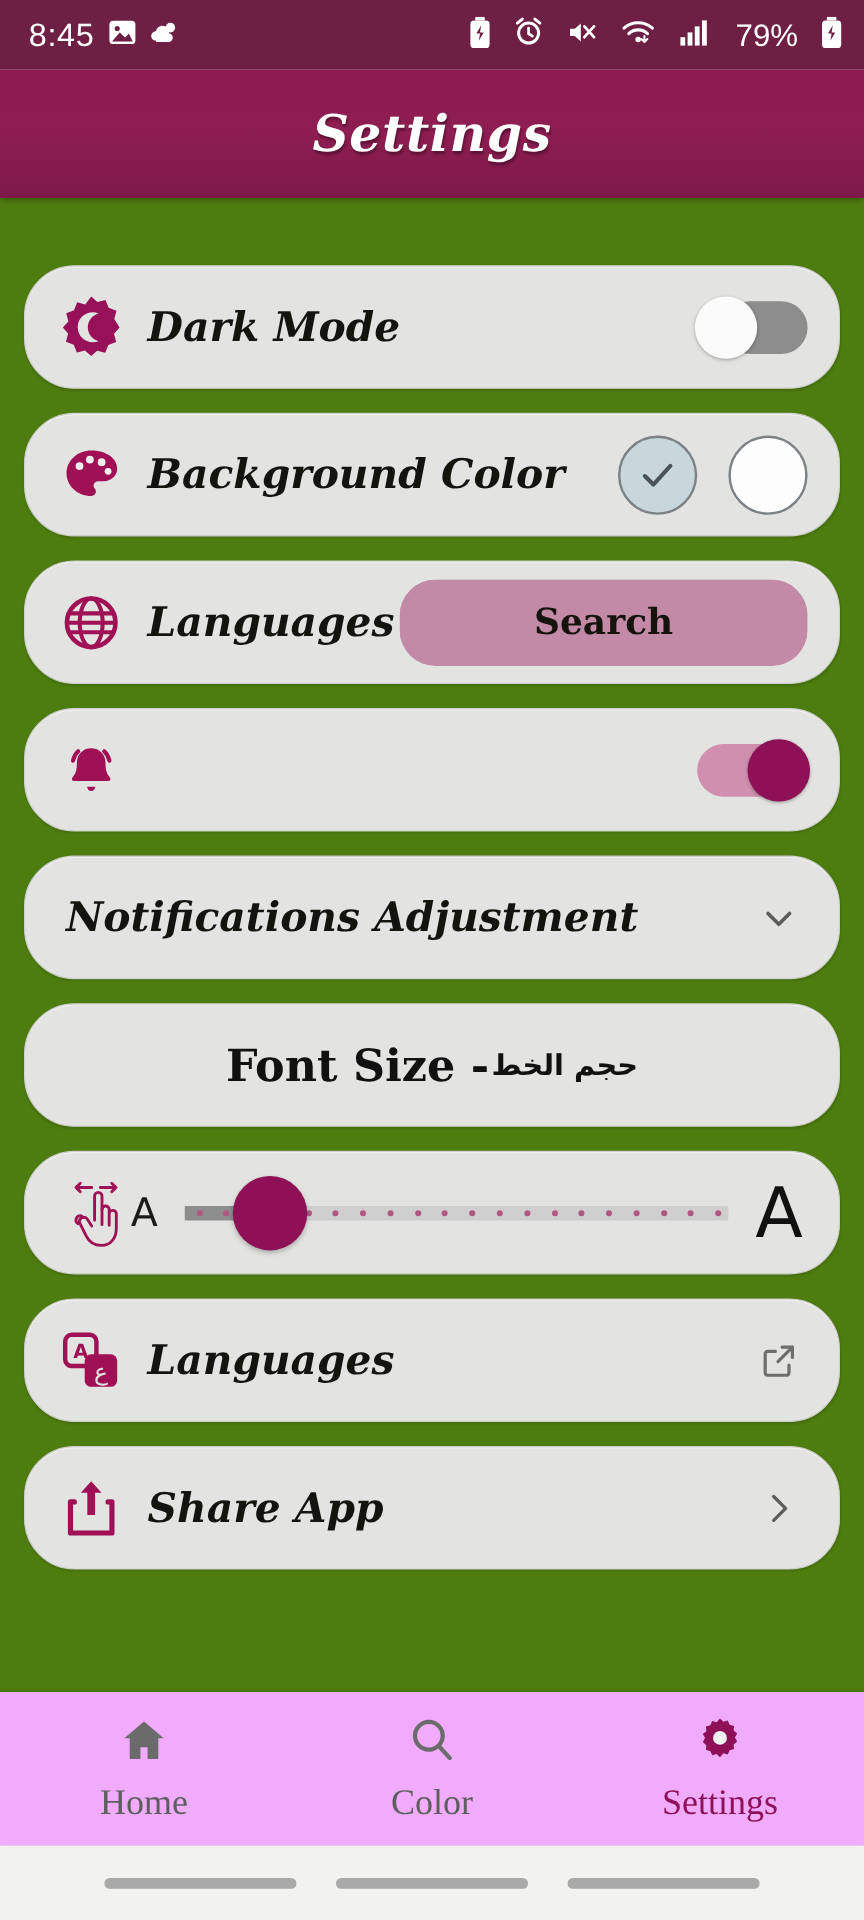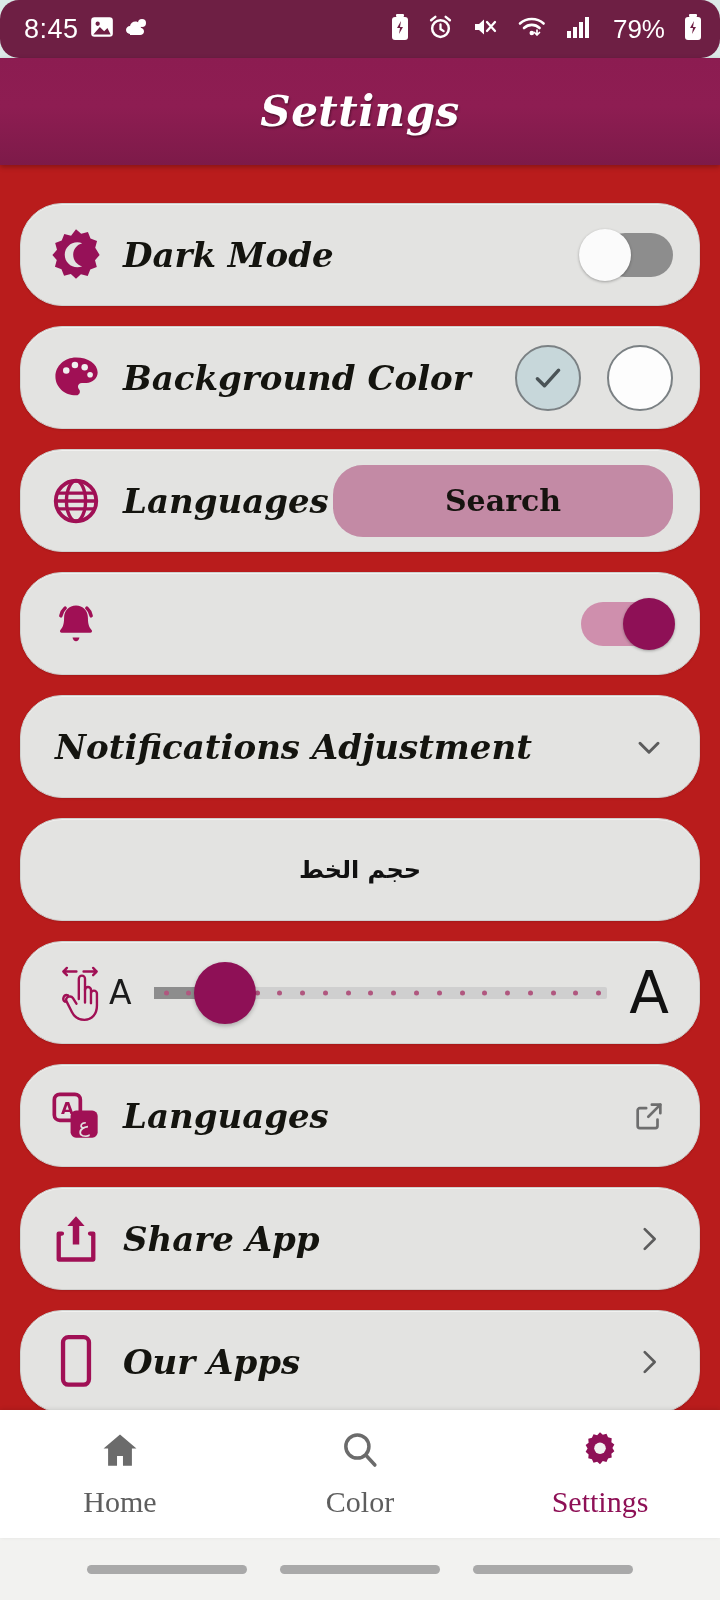--- a/index.html
+++ b/index.html
@@ -8,21 +8,21 @@
     font-family: "Liberation Serif", serif;
     background: #dceae8;
     overflow: hidden;
   }
   .phone { position: relative; width: 720px; height: 1600px; display: flex; flex-direction: column; background: #dceae8; }
 
   
   .statusbar {
     height: 58px; background: #6e1f44; color: #fff;
     display: flex; align-items: center; justify-content: space-between;
-    padding: 0 18px 0 24px; flex: none; border-radius: 19px;
+    padding: 0 18px 0 24px; flex: none;
   }
   .sb-left { display: flex; align-items: center; gap: 10px; }
   .sb-time { font-family: "Liberation Sans", sans-serif; font-size: 27px; font-weight: 400; letter-spacing: .5px; }
   .sb-right { display: flex; align-items: center; gap: 19px; }
   .sb-pct { font-family: "Liberation Sans", sans-serif; font-size: 26px; margin-left: 2px; }
   .sb-ico { display: block; }
 
   
   .appbar {
     height: 107px; flex: none;
@@ -33,22 +33,22 @@
   }
   .appbar-title {
     color: #fff; font-family: "DejaVu Serif", serif; font-style: italic;
     font-weight: bold; font-size: 42px; letter-spacing: .5px;
     text-shadow: 1px 2px 2px rgba(0,0,0,.35);
   }
 
   
   .content {
     flex: 1 1 auto; position: relative; overflow: hidden;
-    padding: 38px 20px 0 20px;
-    background: #b91c1c;
+    padding: 56px 20px 0 20px;
+    background: #4d7c0f;
   }
 
   .card {
     background: #e3e3e1;
     border: 1px solid #cfcfcd;
     border-radius: 42px;
     height: 103px;
     margin-bottom: 20px;
     display: flex; align-items: center;
     padding: 0 26px;
@@ -103,21 +103,21 @@
   .slider .thumb { position: absolute; left: 40px; top: 50%; transform: translateY(-50%); width: 62px; height: 62px; border-radius: 50%; background: #8e1056; box-shadow: 0 2px 4px rgba(0,0,0,.25); }
 
   
   .trail { flex: none; display: flex; align-items: center; justify-content: center; width: 48px; }
 
   
   .card.partial { margin-bottom: 0; }
 
   
   .bottomnav {
-    flex: none; height: 128px; background: #ffffff;
+    flex: none; height: 128px; background: #f0abfc;
     display: flex; align-items: center; justify-content: space-around;
     box-shadow: 0 -1px 4px rgba(0,0,0,.10);
     position: relative; z-index: 6;
   }
   .navitem { display: flex; flex-direction: column; align-items: center; gap: 10px; width: 170px; }
   .navitem .lbl { font-family: "Liberation Serif", serif; font-size: 30px; color: #5e5e5e; }
   .navitem.active .lbl { color: #8e1056; }
 
   .sysnav { flex: none; height: 62px; background: #f2f2f0; display: flex; align-items: center; justify-content: space-around; padding: 0 70px; }
   .sysnav .pill { width: 160px; height: 9px; border-radius: 6px; background: #a9a9a9; }
@@ -270,20 +270,21 @@
       <span class="spacer"></span>
       <span class="trail">
         <svg width="36" height="36" viewBox="0 0 24 24">
             <path d="M6 9.5l6 6 6-6" stroke="#5c5c5c" stroke-width="2" fill="none" stroke-linecap="round" stroke-linejoin="round"></path>
           </svg>
       </span>
     </div>
 
     <div class="card center">
       <span class="center-label">
+        <span>Font Size - </span>
         <span class="ar">حجم الخط</span>
       </span>
     </div>
 
     <div class="card slider-card">
       <span class="lead-icon">
         <svg width="56" height="62" viewBox="0 0 44 52">
           <path d="M8 8h11M8 8l3-3M8 8l3 3M36 8H25M36 8l-3-3M36 8l-3 3" stroke="#a01055" stroke-width="2" fill="none" stroke-linecap="round" stroke-linejoin="round"></path>
           <path d="M21 14v17M21 14a2.6 2.6 0 015.2 0v20" stroke="#a01055" stroke-width="2" fill="none" stroke-linecap="round"></path>
           <path d="M26.2 23.5a2.5 2.5 0 015 0v11M31.2 26.5a2.5 2.5 0 015 0v10c0 7-4 12-10.5 12-5.5 0-8.5-2.5-10.5-6.5l-4.5-9c-.8-1.6 0-3.3 1.7-3.9 1.4-.5 2.9 0 3.7 1.3l2.9 4.6" stroke="#a01055" stroke-width="2" fill="none" stroke-linecap="round" stroke-linejoin="round"></path>
@@ -350,34 +351,20 @@
       </span>
       <span class="row-label">Share App</span>
       <span class="spacer"></span>
       <span class="trail">
         <svg width="34" height="34" viewBox="0 0 24 24">
             <path d="M9 5l7 7-7 7" stroke="#5c5c5c" stroke-width="1.9" fill="none" stroke-linecap="round" stroke-linejoin="round"></path>
           </svg>
       </span>
     </div>
 
-    <div class="card partial">
-      <span class="lead-icon">
-        <svg width="46" height="54" viewBox="0 0 40 50">
-          <rect x="8" y="2" width="24" height="44" rx="5" fill="none" stroke="#a01055" stroke-width="4"></rect>
-        </svg>
-      </span>
-      <span class="row-label">Our Apps</span>
-      <span class="spacer"></span>
-      <span class="trail">
-        <svg width="34" height="34" viewBox="0 0 24 24">
-            <path d="M9 5l7 7-7 7" stroke="#5c5c5c" stroke-width="1.9" fill="none" stroke-linecap="round" stroke-linejoin="round"></path>
-          </svg>
-      </span>
-    </div>
 
   </div>
 
   <div class="bottomnav">
     <div class="navitem">
       <span>
         <svg width="42" height="42" viewBox="0 0 24 24">
             <path d="M12 3.2L2.6 11.2h2.6V21h5.1v-5.6h3.4V21h5.1v-9.8h2.6z" fill="#6b6b6b"></path>
           </svg>
       </span>

